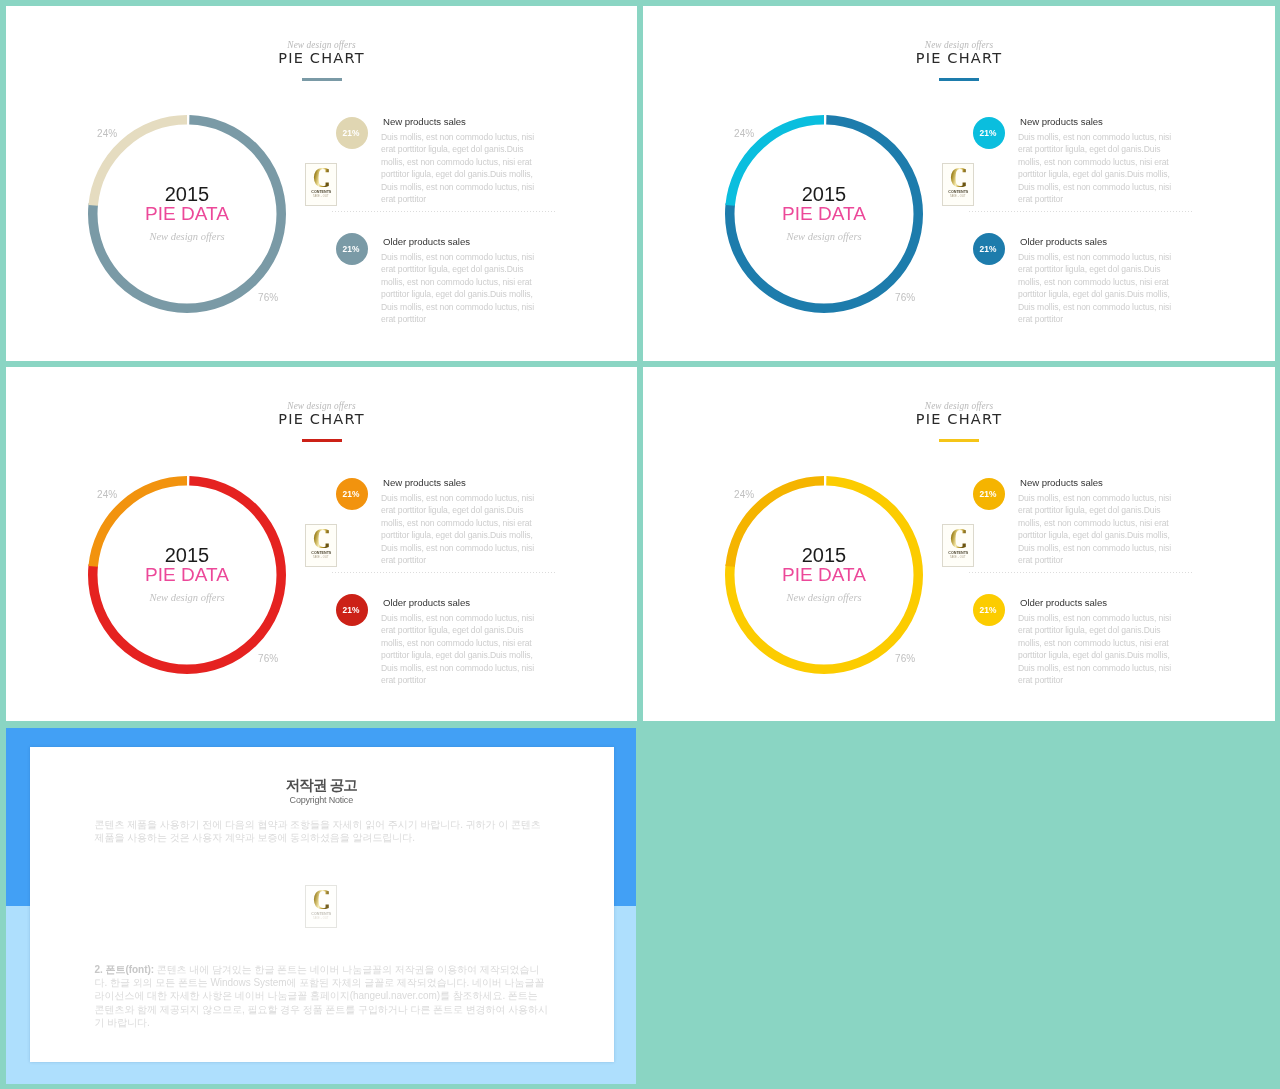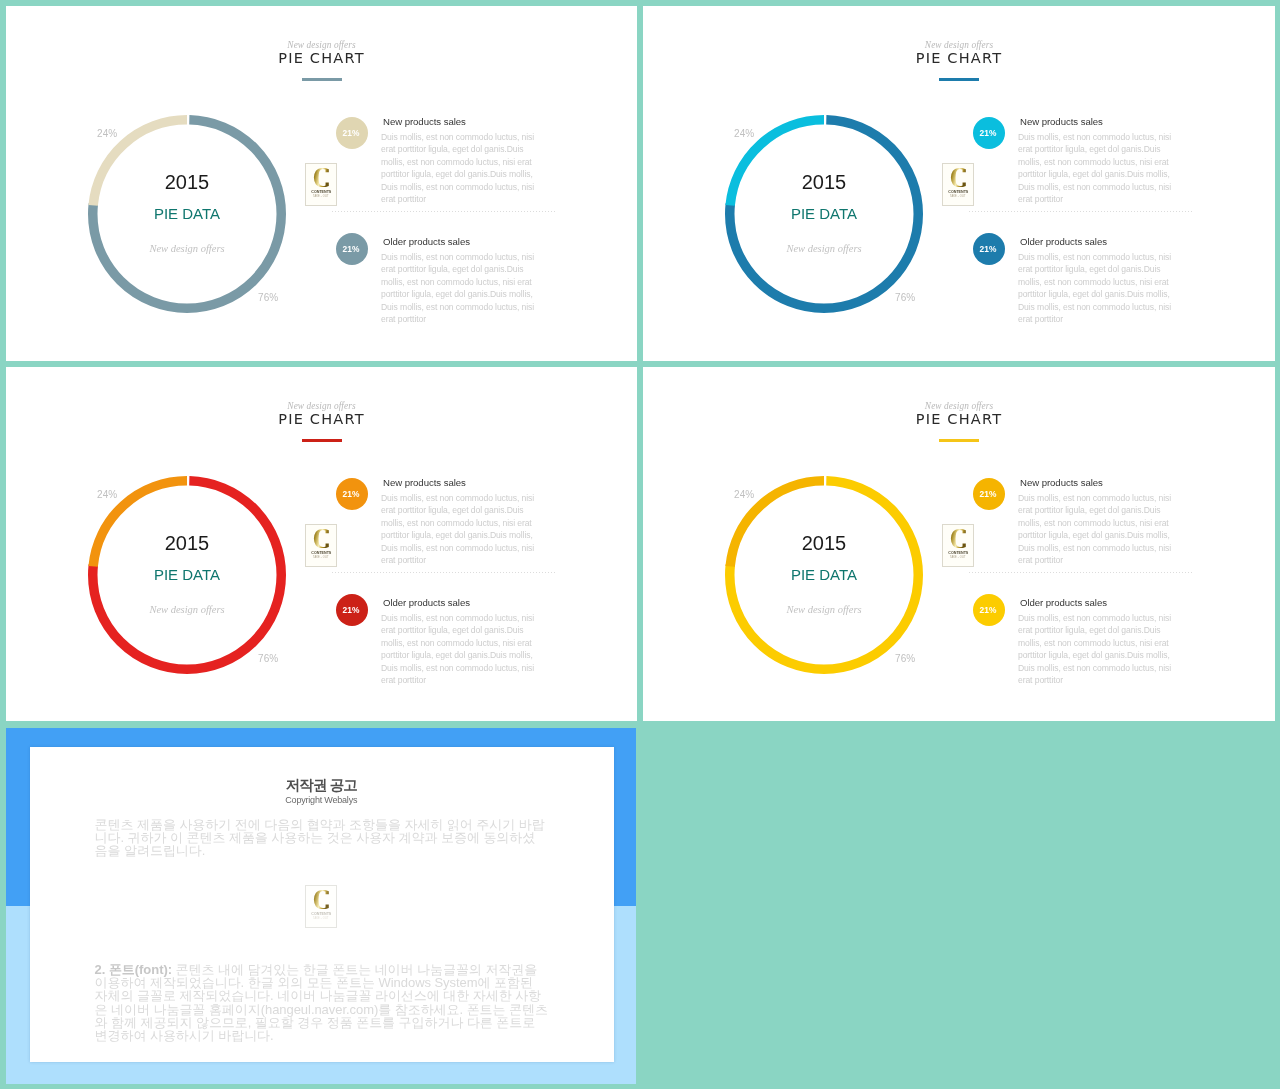--- a/index.html
+++ b/index.html
@@ -19,24 +19,24 @@
            color:#b9b9b9;letter-spacing:.1px;line-height:10px;}
   .title{font-size:14.5px;letter-spacing:1.2px;color:#2a2a2a;margin-top:0px;font-weight:400;
          font-family:"DejaVu Sans",sans-serif;}
   .rule{width:40px;height:3px;margin:12px auto 0;}
 
   
   .donut-wrap{position:absolute;}
   .donut{position:absolute;left:0;top:0;}
   .donut-center{position:absolute;left:0;top:0;width:100%;height:100%;
      display:flex;flex-direction:column;align-items:center;justify-content:center;
-     padding-bottom:2px;box-sizing:border-box;gap:12px;}
+     padding-bottom:2px;box-sizing:border-box;}
   .dc1{font-size:20px;color:#1b1b1b;line-height:20px;letter-spacing:0px;
        font-family:"Liberation Sans",sans-serif;}
-  .dc2{font-size:15px;color:#0f766e;line-height:20px;letter-spacing:0px;
+  .dc2{font-size:19px;color:#ec4899;line-height:20px;letter-spacing:0px;
        font-family:"Liberation Sans",sans-serif;}
   .dcsub{font-family:"Liberation Serif",serif;font-style:italic;font-size:10.5px;
          color:#c2c2c2;margin-top:7px;}
   .pct{position:absolute;font-size:10px;color:#c0c0c0;letter-spacing:.1px;line-height:10px;}
 
   
   .legend-item{position:absolute;}
   .badge{position:absolute;border-radius:50%;width:32px;height:32px;
         display:flex;align-items:center;justify-content:center;
         color:#fff;font-size:8.4px;font-weight:bold;letter-spacing:0px;padding-right:2px;box-sizing:border-box;}
@@ -56,21 +56,21 @@
 
   
   #slide-5 .blue-top{position:absolute;left:0;top:0;width:100%;height:50%;background:#42a0f5;}
   #slide-5 .blue-bot{position:absolute;left:0;top:50%;width:100%;height:50%;background:#aedffd;}
   #slide-5 .paper{position:absolute;left:24px;top:19px;width:584px;height:315px;background:#fff;
       box-shadow:0 0 3px rgba(30,80,140,.22);}
   #slide-5 .cp-inner{position:absolute;left:0;top:0;width:100%;height:100%;border-radius:14px;}
   #slide-5 .cp-inner > div{position:absolute;left:64.6px;width:453.4px;}
   .cp-title{text-align:center;font-size:14.5px;font-weight:bold;color:#4f4f4f;line-height:16px;letter-spacing:-0.9px;}
   .cp-sub{text-align:center;font-size:9px;color:#6a6a6a;line-height:11px;letter-spacing:-0.2px;}
-  .cp-body{font-size:13px;color:#dadada;line-height:13.2px;letter-spacing:-0.05px;}
+  .cp-body{font-size:10px;color:#dadada;line-height:13.2px;letter-spacing:-0.05px;}
   .cp-body b{color:#c7c7c7;font-weight:bold;}
   #slide-5 .wm{position:absolute;left:299px;top:157px;width:30px;height:37.5px;
       border:1px solid rgba(198,198,190,.45);background:rgba(255,255,250,.35);
       display:flex;flex-direction:column;align-items:center;justify-content:flex-start;
       padding-top:3.5px;box-sizing:content-box;}
   #slide-5 .wm .logo-letter{opacity:.92;}
   #slide-5 .wm .logo-name{opacity:.35;}
   #slide-5 .wm .logo-sub{opacity:.35;}
 </style>
 </head>
@@ -287,21 +287,21 @@
     <div class="lg-body" style="left:375px;top:245px;">Duis mollis, est non commodo luctus, nisi erat porttitor ligula, eget dol ganis.Duis mollis, est non commodo luctus, nisi erat porttitor ligula, eget dol ganis.Duis mollis, Duis mollis, est non commodo luctus, nisi erat porttitor</div>
   </div>
   <div class="dotted" style="left:326px;top:205px;width:224px;"></div>
 </div>
 <div class="slide" id="slide-5">
   <div class="blue-top"></div>
   <div class="blue-bot"></div>
   <div class="paper">
     <div class="cp-inner">
       <div class="cp-title" style="top:30px;">저작권 공고</div>
-      <div class="cp-sub" style="top:48px;">Copyright Webalys</div>
+      <div class="cp-sub" style="top:48px;">Copyright Notice</div>
       <div class="cp-body" style="top:71px;">콘텐츠 제품을 사용하기 전에 다음의 협약과 조항들을 자세히 읽어 주시기 바랍니다. 귀하가 이 콘텐츠 제품을 사용하는 것은 사용자 계약과 보증에 동의하셨음을 알려드립니다.</div>
       <div class="cp-body" style="top:172px;margin-top:44px;"><b>2. 폰트(font):</b><span> 콘텐츠 내에 담겨있는 한글 폰트는 네이버 나눔글꼴의 저작권을 이용하여 제작되었습니다. 한글 외의 모든 폰트는 Windows System에 포함된 자체의 글꼴로 제작되었습니다. 네이버 나눔글꼴 라이선스에 대한 자세한 사항은 네이버 나눔글꼴 홈페이지(hangeul.naver.com)를 참조하세요. 폰트는 콘텐츠와 함께 제공되지 않으므로, 필요할 경우 정품 폰트를 구입하거나 다른 폰트로 변경하여 사용하시기 바랍니다.</span></div>
     </div>
   </div>
   <div class="wm">
       <div class="logo-letter" aria-label="C" title="C">
         <svg width="22.5" height="21.5" viewBox="2 -1 60 62">
           <defs>
             <linearGradient id="goldgradwm" x1="0" y1="0" x2="1" y2="0.3">
             <stop offset="0" stop-color="#6b5410"></stop>

